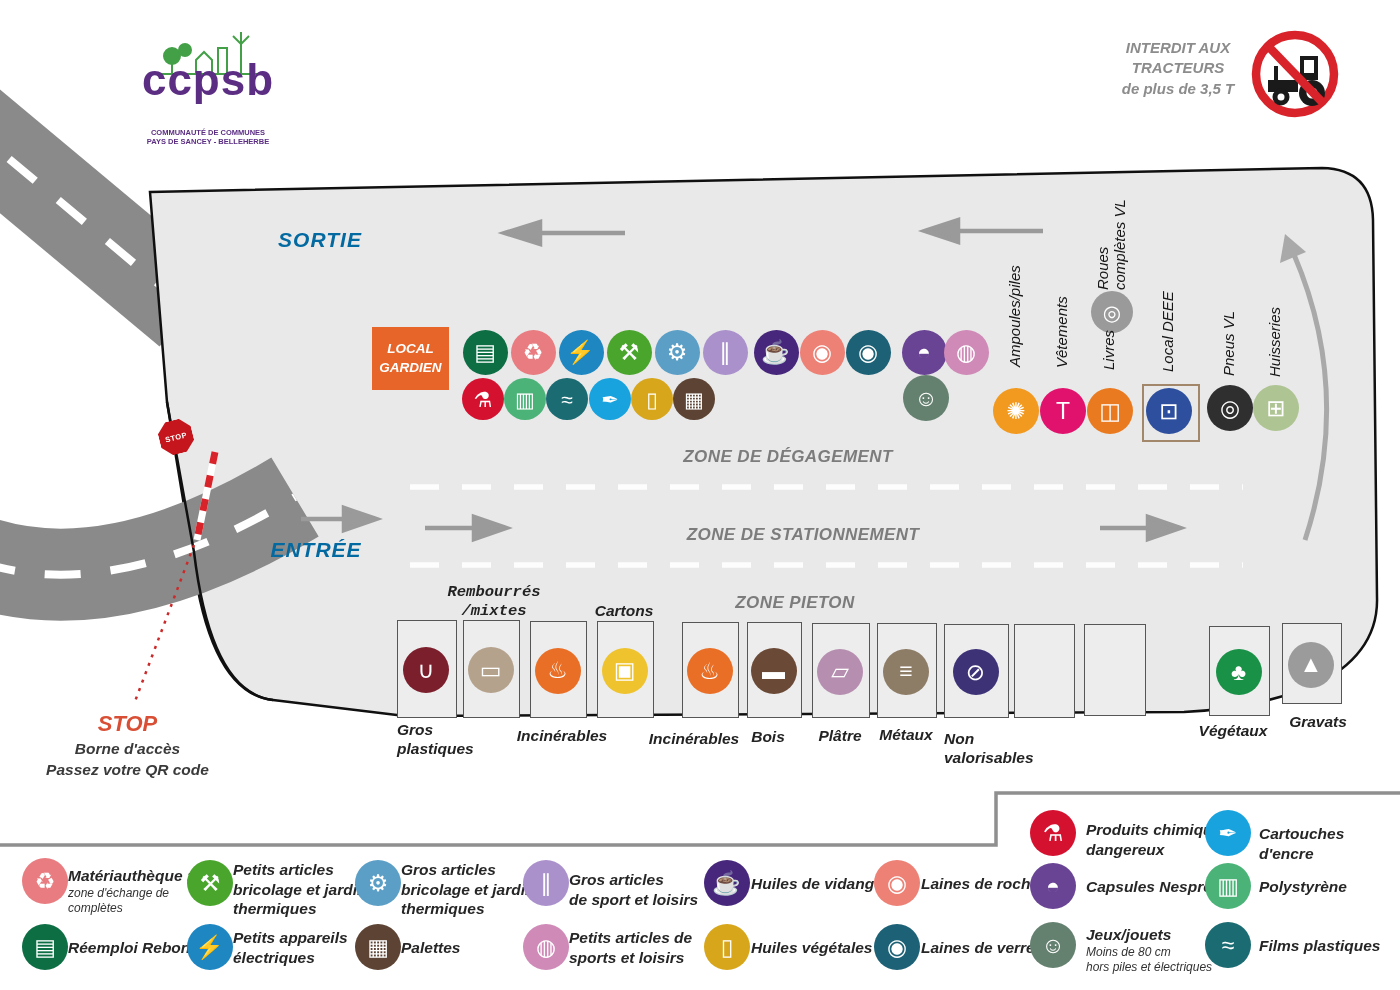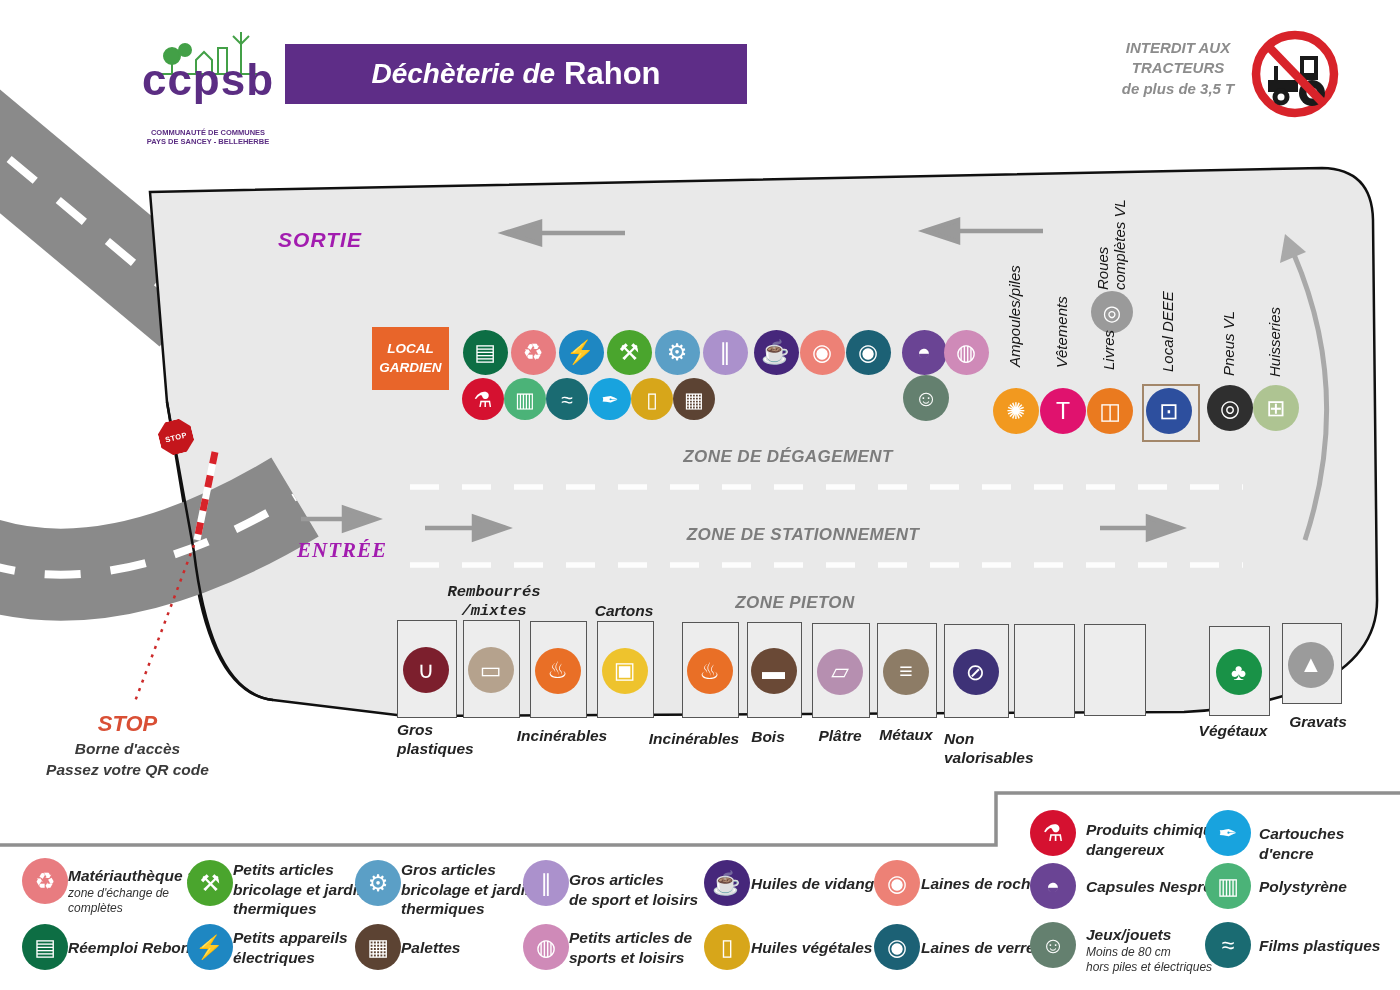--- a/index.html
+++ b/index.html
@@ -17,21 +17,21 @@
     display:flex;align-items:center;justify-content:center;gap:9px;}
   .banner-prefix{font-style:italic;font-weight:600;font-size:28px;}
   .banner-name{font-weight:bold;font-size:31px;}
   .tractor-text{left:1110px;top:38px;width:136px;text-align:center;color:#8c8c8c;
     font-style:italic;line-height:1.35;}
   .tractor-text .b{font-weight:bold;font-size:15px;display:block;}
   .tractor-text .s{font-weight:600;font-size:15px;display:block;}
 
   
   .dir-label{position:absolute;transform:translateX(-50%);font-style:italic;font-weight:bold;
-    font-size:21px;color:#a21caf;letter-spacing:1px;white-space:nowrap;}
+    font-size:21px;color:#0369a1;letter-spacing:1px;white-space:nowrap;}
   .zone-label{position:absolute;transform:translateX(-50%);font-style:italic;font-weight:bold;
     font-size:17px;color:#7c7c7c;letter-spacing:.4px;white-space:nowrap;}
   .local-gardien{left:372px;top:327px;width:77px;height:63px;background:#e8652a;color:#fff;
     display:flex;flex-direction:column;align-items:center;justify-content:center;
     font-style:italic;font-weight:bold;font-size:13.5px;line-height:1.35;}
 
   .circle{position:absolute;border-radius:50%;display:flex;align-items:center;justify-content:center;color:#fff;}
   .glyph{font-style:normal;line-height:1;}
   .vlabel{position:absolute;font-style:italic;font-size:15px;color:#161616;line-height:16.5px;
     white-space:pre;transform-origin:0 0;transform:rotate(-90deg);}
@@ -126,33 +126,29 @@
         <line x1="16" y1="50" x2="120" y2="50"></line>
       </g>
     </svg>
     <div class="logo-acronym">ccpsb</div>
     <div class="logo-sub">
       <span>COMMUNAUTÉ DE COMMUNES</span><br>
       <span>PAYS DE SANCEY - BELLEHERBE</span>
     </div>
   </div>
 
-  <div class="abs banner">
-    <span class="banner-prefix">Déchèterie de</span>
-    <span class="banner-name">Rahon</span>
-  </div>
 
   <div class="abs tractor-text">
     <span class="b">INTERDIT AUX</span>
     <span class="b">TRACTEURS</span>
     <span class="s">de plus de 3,5 T</span>
   </div>
 
   <div class="dir-label" style="left:320px;top:228px;">SORTIE</div>
-  <div class="dir-label" style="left:342px;top:538px;font-family:Liberation Serif, serif;">ENTRÉE</div>
+  <div class="dir-label" style="left:316px;top:538px;">ENTRÉE</div>
   <div class="zone-label" style="left:788px;top:447px;">ZONE DE DÉGAGEMENT</div>
   <div class="zone-label" style="left:803px;top:525px;">ZONE DE STATIONNEMENT</div>
   <div class="zone-label" style="left:795px;top:593px;">ZONE PIETON</div>
 
   <div class="abs local-gardien">
     <span>LOCAL</span>
     <span>GARDIEN</span>
   </div>
 
   <div class="stop-octagon">

